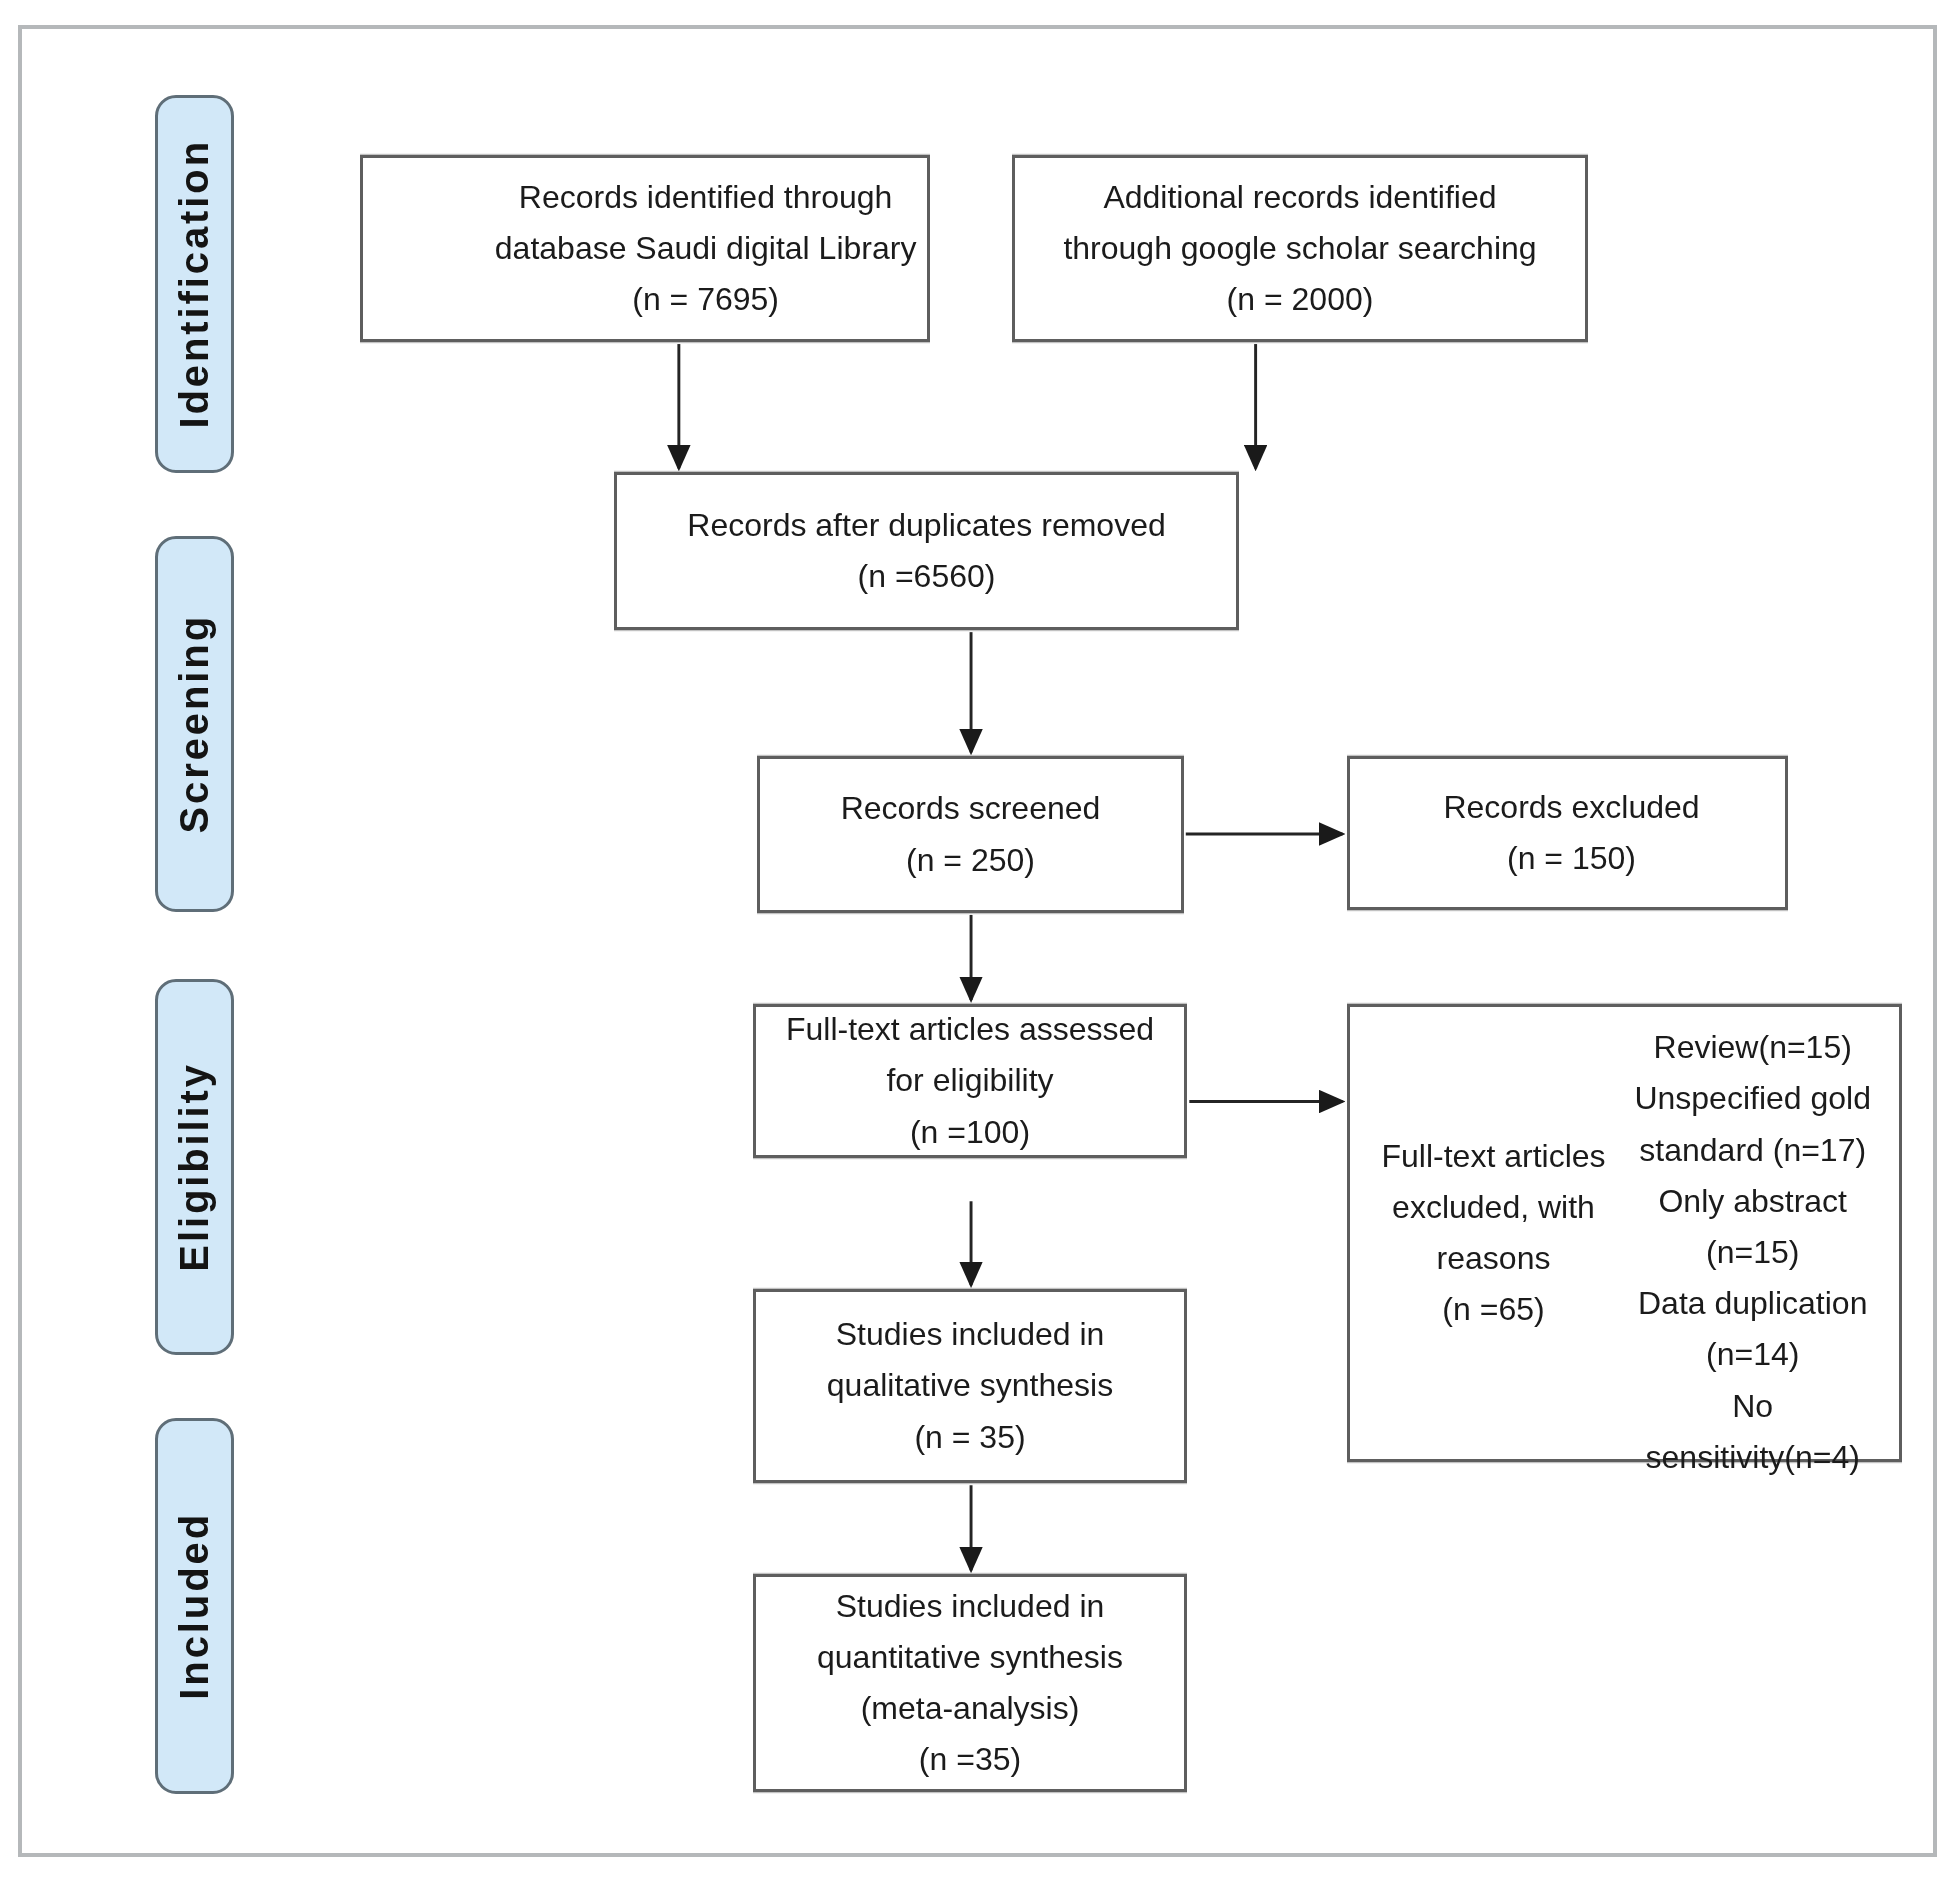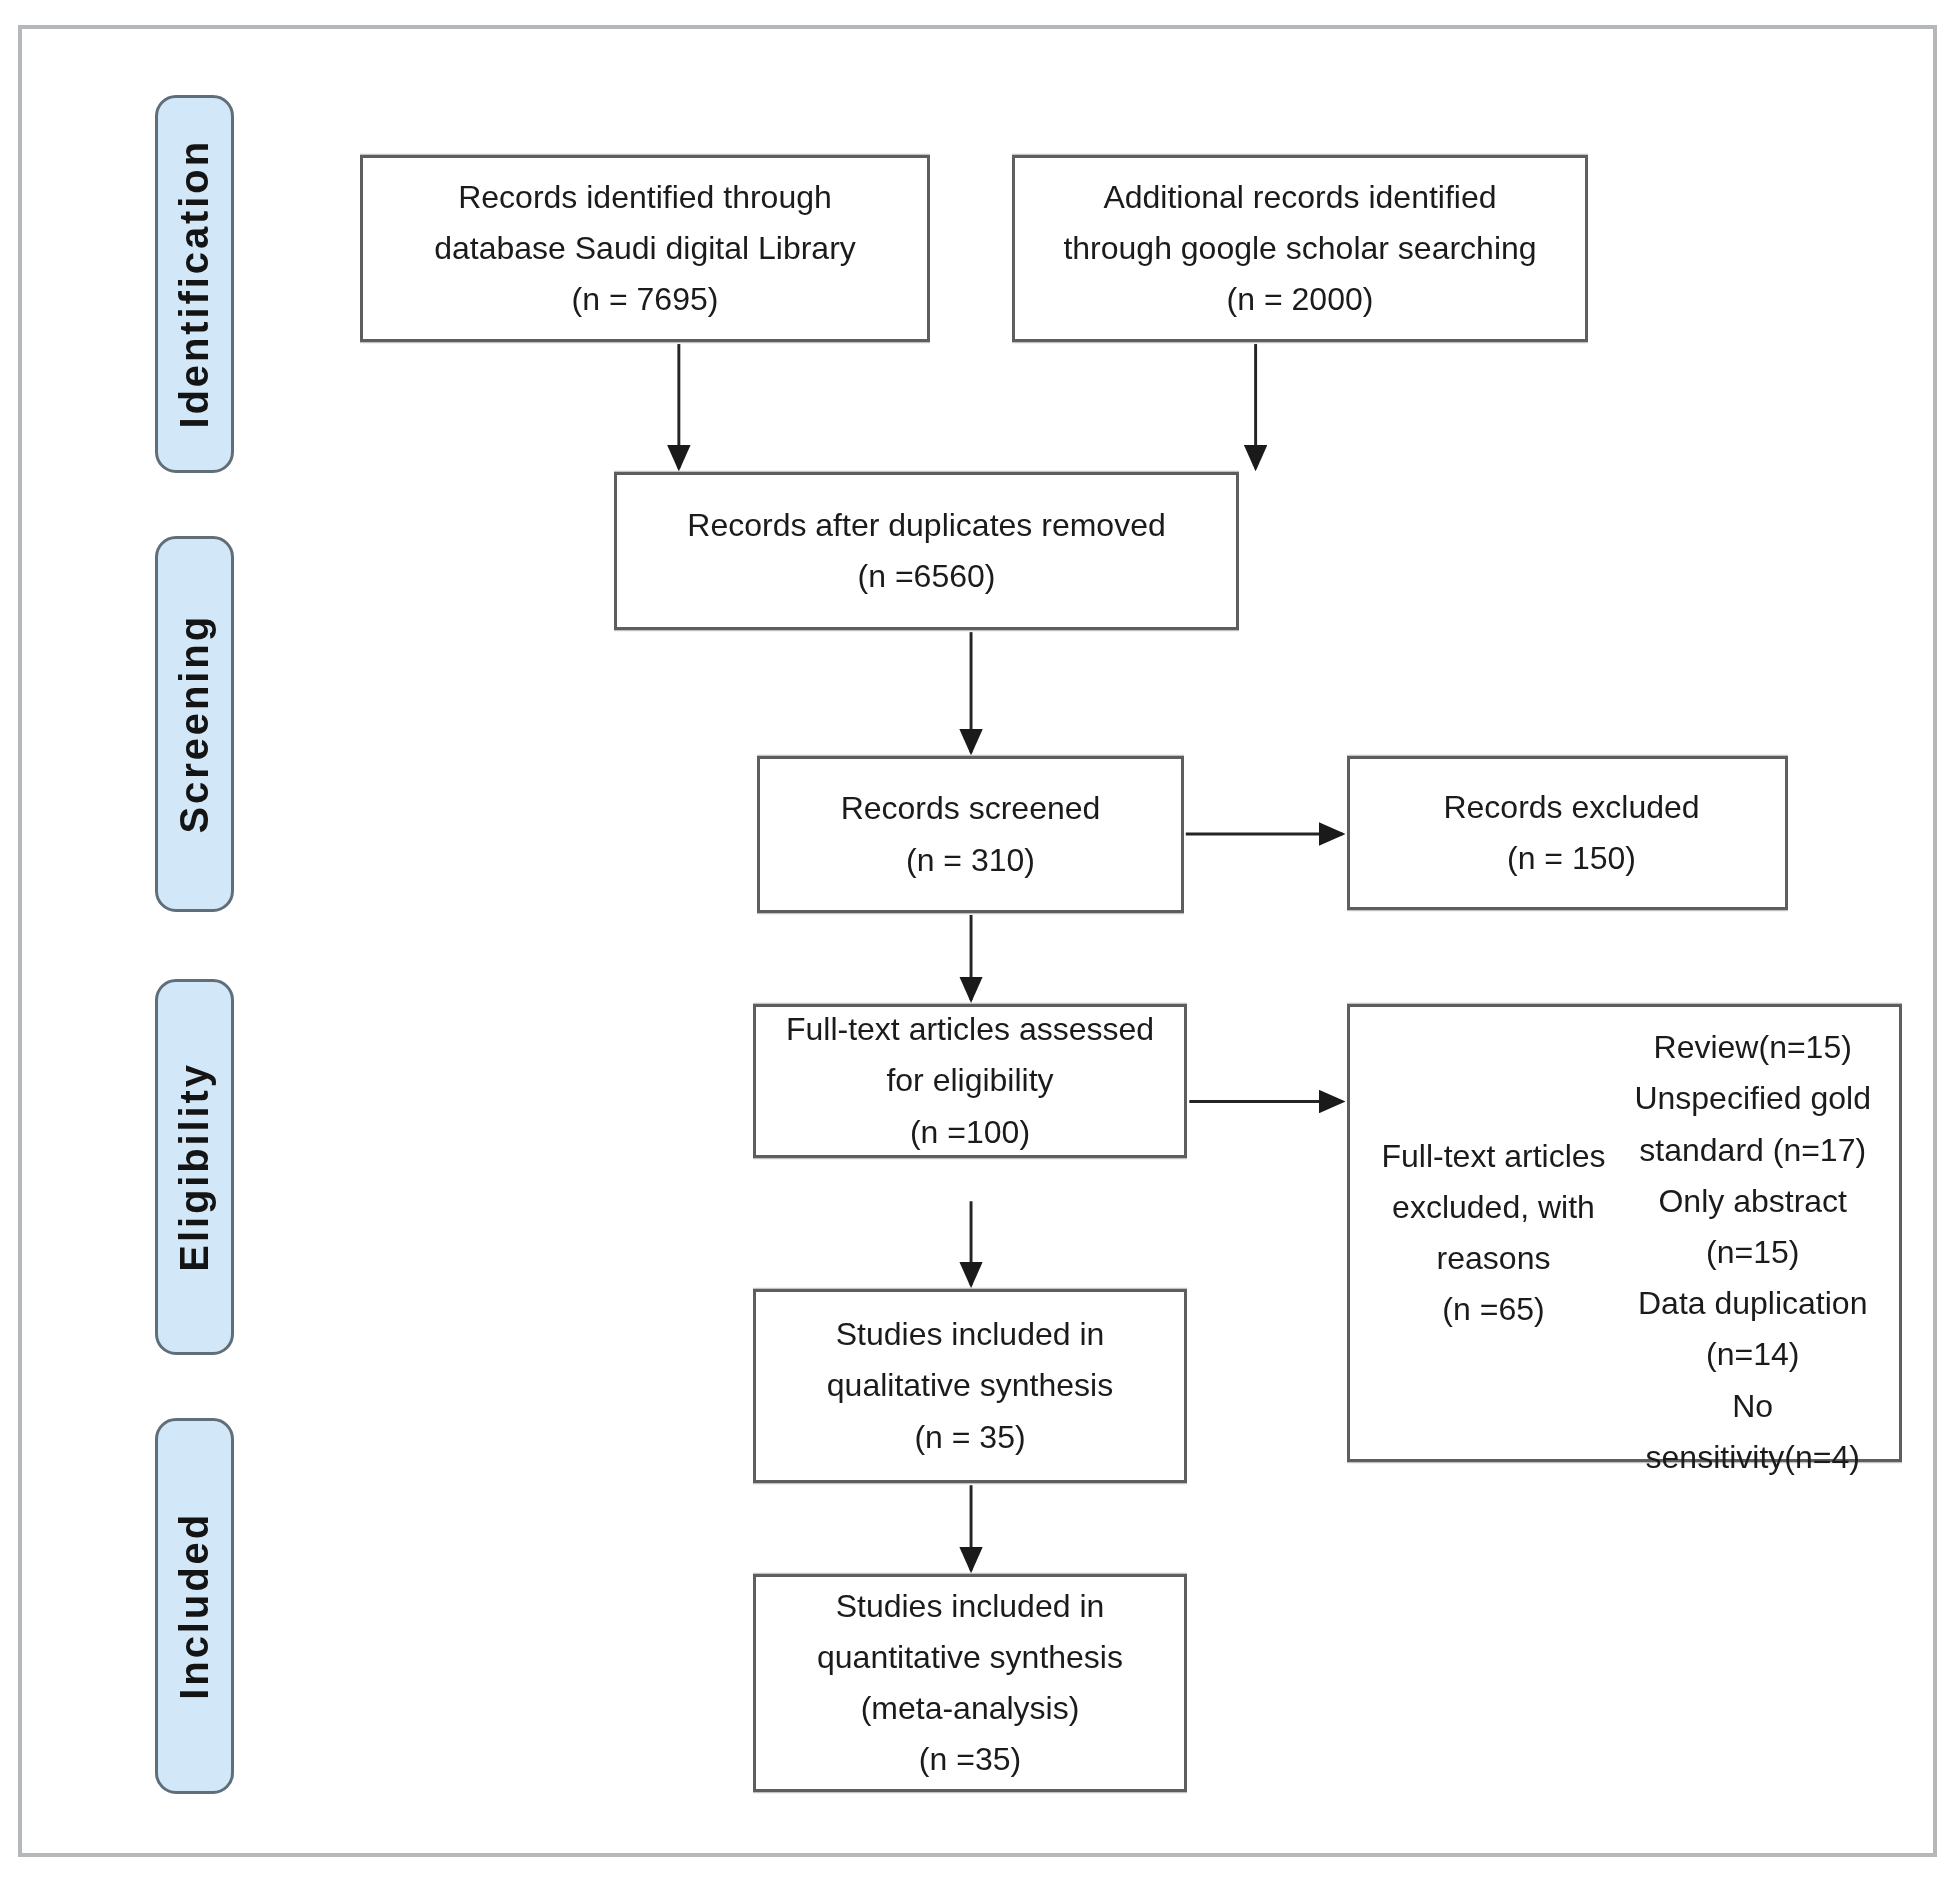--- a/index.html
+++ b/index.html
@@ -68,21 +68,21 @@
     box-shadow: 0 1.2px 0 rgba(120,120,120,0.45), 0 -1.2px 0 rgba(120,120,120,0.45);
   }
   .box-text {
     white-space: pre-line;
     text-align: center;
     font-size: 32px;
     line-height: 1.6;
     color: #1b1b1b;
     padding: 0 10.6px;
   }
-  .b1 { left: 360px;  top: 155px;  width: 570px;  height: 187px; }
+  .b1 { left: 360px;  top: 155px;  width: 570px;  height: 187px; justify-content: flex-end; }
   .b2 { left: 1012px; top: 155px;  width: 576px;  height: 187px; }
   .b3 { left: 614px; top: 472px;  width: 625px; height: 158px; }
   .b4 { left: 757px; top: 756px; width: 427px;  height: 157px; }
   .b5 { left: 1347px; top: 756px; width: 441px;  height: 154px; padding-left: 8px; }
   .b6 { left: 753px; top: 1004px; width: 434px;  height: 154px; }
   .b7 {
     left: 1347px; top: 1004px; width: 555px; height: 458px;
     flex-direction: row;
     justify-content: flex-start;
     align-items: center;
@@ -144,21 +144,21 @@
 (n = 2000)</div>
   </div>
 
   <div class="box b3">
     <div class="box-text">Records after duplicates removed
 (n =6560)</div>
   </div>
 
   <div class="box b4">
     <div class="box-text">Records screened
-(n = 310)</div>
+(n = 250)</div>
   </div>
 
   <div class="box b5">
     <div class="box-text">Records excluded
 (n = 150)</div>
   </div>
 
   <div class="box b6">
     <div class="box-text">Full-text articles assessed
 for eligibility

